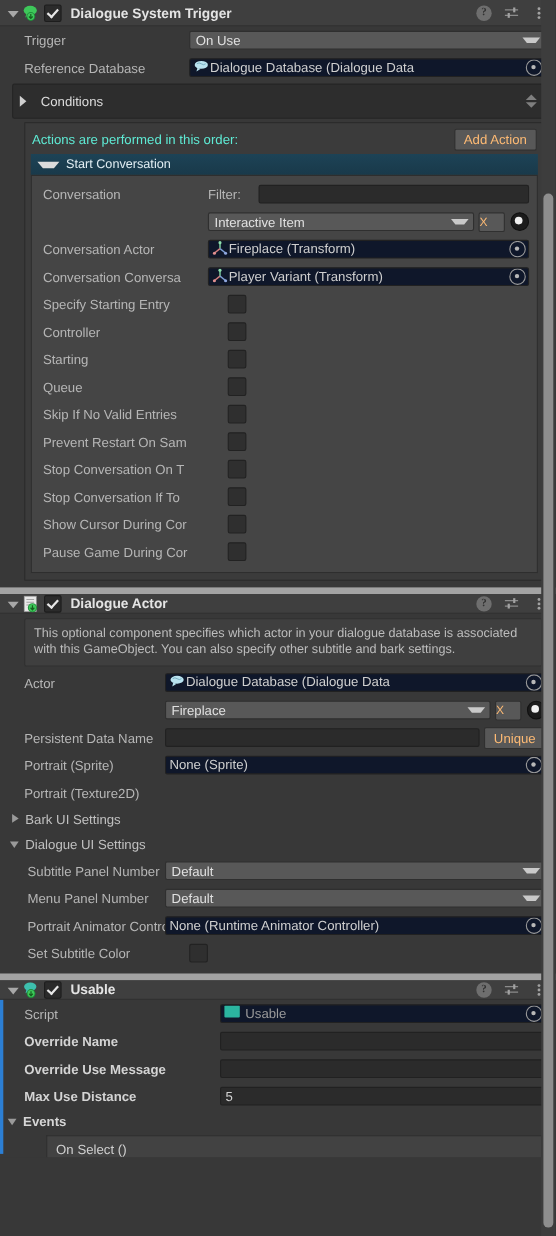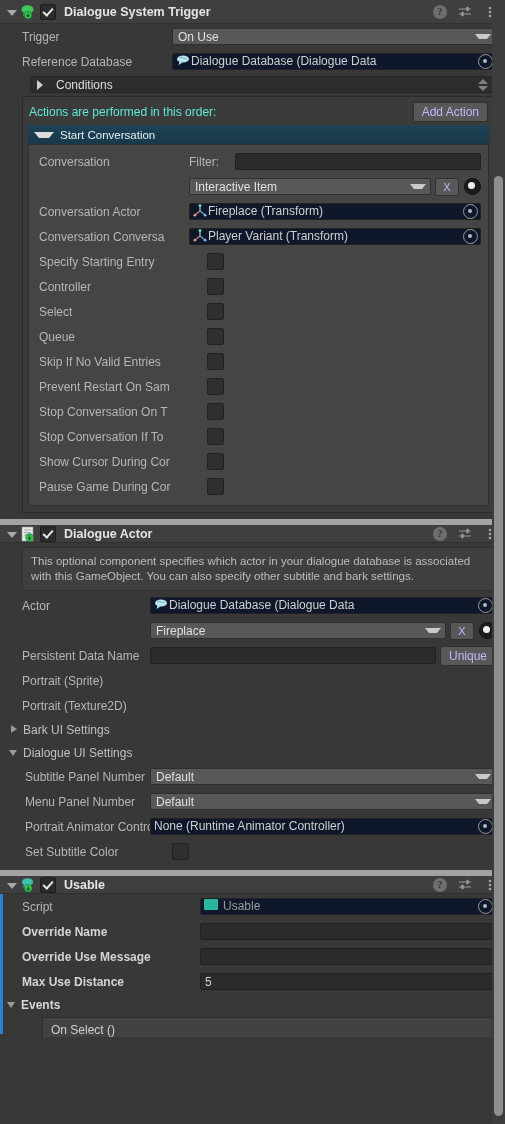--- a/index.html
+++ b/index.html
@@ -223,25 +223,25 @@
     background: #2f2f2f;
     border: 1px solid #222;
     border-radius: 2px;
   }
 
   
   .btn {
     background: #585858;
     border: 1px solid #303030;
     border-radius: 2px;
-    color: #c4b5fd;
+    color: #fdba74;
     font-size: 12px;
     padding: 2px 8px;
     line-height: 14px;
-    text-align: center;
+    text-align: left;
     white-space: nowrap;
   }
   .btn-x {
     width: 22px;
     padding: 1px 0;
     font-size: 11px;
     flex: 0 0 22px;
     margin-left: 4px;
   }
   .radio-dot {
@@ -257,22 +257,22 @@
     content: "";
     position: absolute;
     left: 3px; top: 3px;
     width: 7px; height: 7px;
     border-radius: 50%;
     background: #f0f0f0;
   }
 
   
   .bar {
-    height: 17px;
-    margin: 2px 10px 0 30px;
+    height: 32px;
+    margin: 2px 10px 0 11px;
     border-radius: 2px;
     display: flex;
     align-items: center;
     padding: 0 6px 0 6px;
     box-sizing: border-box;
     font-size: 12px;
     color: #dcdcdc;
     position: relative;
   }
   .bar-dark {
@@ -573,21 +573,21 @@
 
       <div class="row">
         <div class="lbl" style="flex:0 0 178px;width:178px">Specify Starting Entry</div>
         <div class="cbox"></div>
       </div>
       <div class="row">
         <div class="lbl" style="flex:0 0 178px;width:178px">Controller</div>
         <div class="cbox"></div>
       </div>
       <div class="row">
-        <div class="lbl" style="flex:0 0 178px;width:178px">Select</div>
+        <div class="lbl" style="flex:0 0 178px;width:178px">Starting</div>
         <div class="cbox"></div>
       </div>
       <div class="row">
         <div class="lbl" style="flex:0 0 178px;width:178px">Queue</div>
         <div class="cbox"></div>
       </div>
       <div class="row">
         <div class="lbl" style="flex:0 0 178px;width:178px">Skip If No Valid Entries</div>
         <div class="cbox"></div>
       </div>
@@ -680,20 +680,24 @@
   </div>
 
   <div class="row">
     <div class="lbl w150">Persistent Data Name</div>
     <div class="textinput"></div>
     <span class="btn" style="margin-left:4px">Unique</span>
   </div>
 
   <div class="row">
     <div class="lbl w150">Portrait (Sprite)</div>
+    <div class="objfield">
+      <span class="of-text">None (Sprite)</span>
+      <span class="of-pick"></span>
+    </div>
   </div>
 
   <div class="row">
     <div class="lbl w150">Portrait (Texture2D)</div>
   </div>
 
   <div class="tree-row">
     <span class="tree-arrow collapsed"></span>
     <span class="tree-label">Bark UI Settings</span>
   </div>

